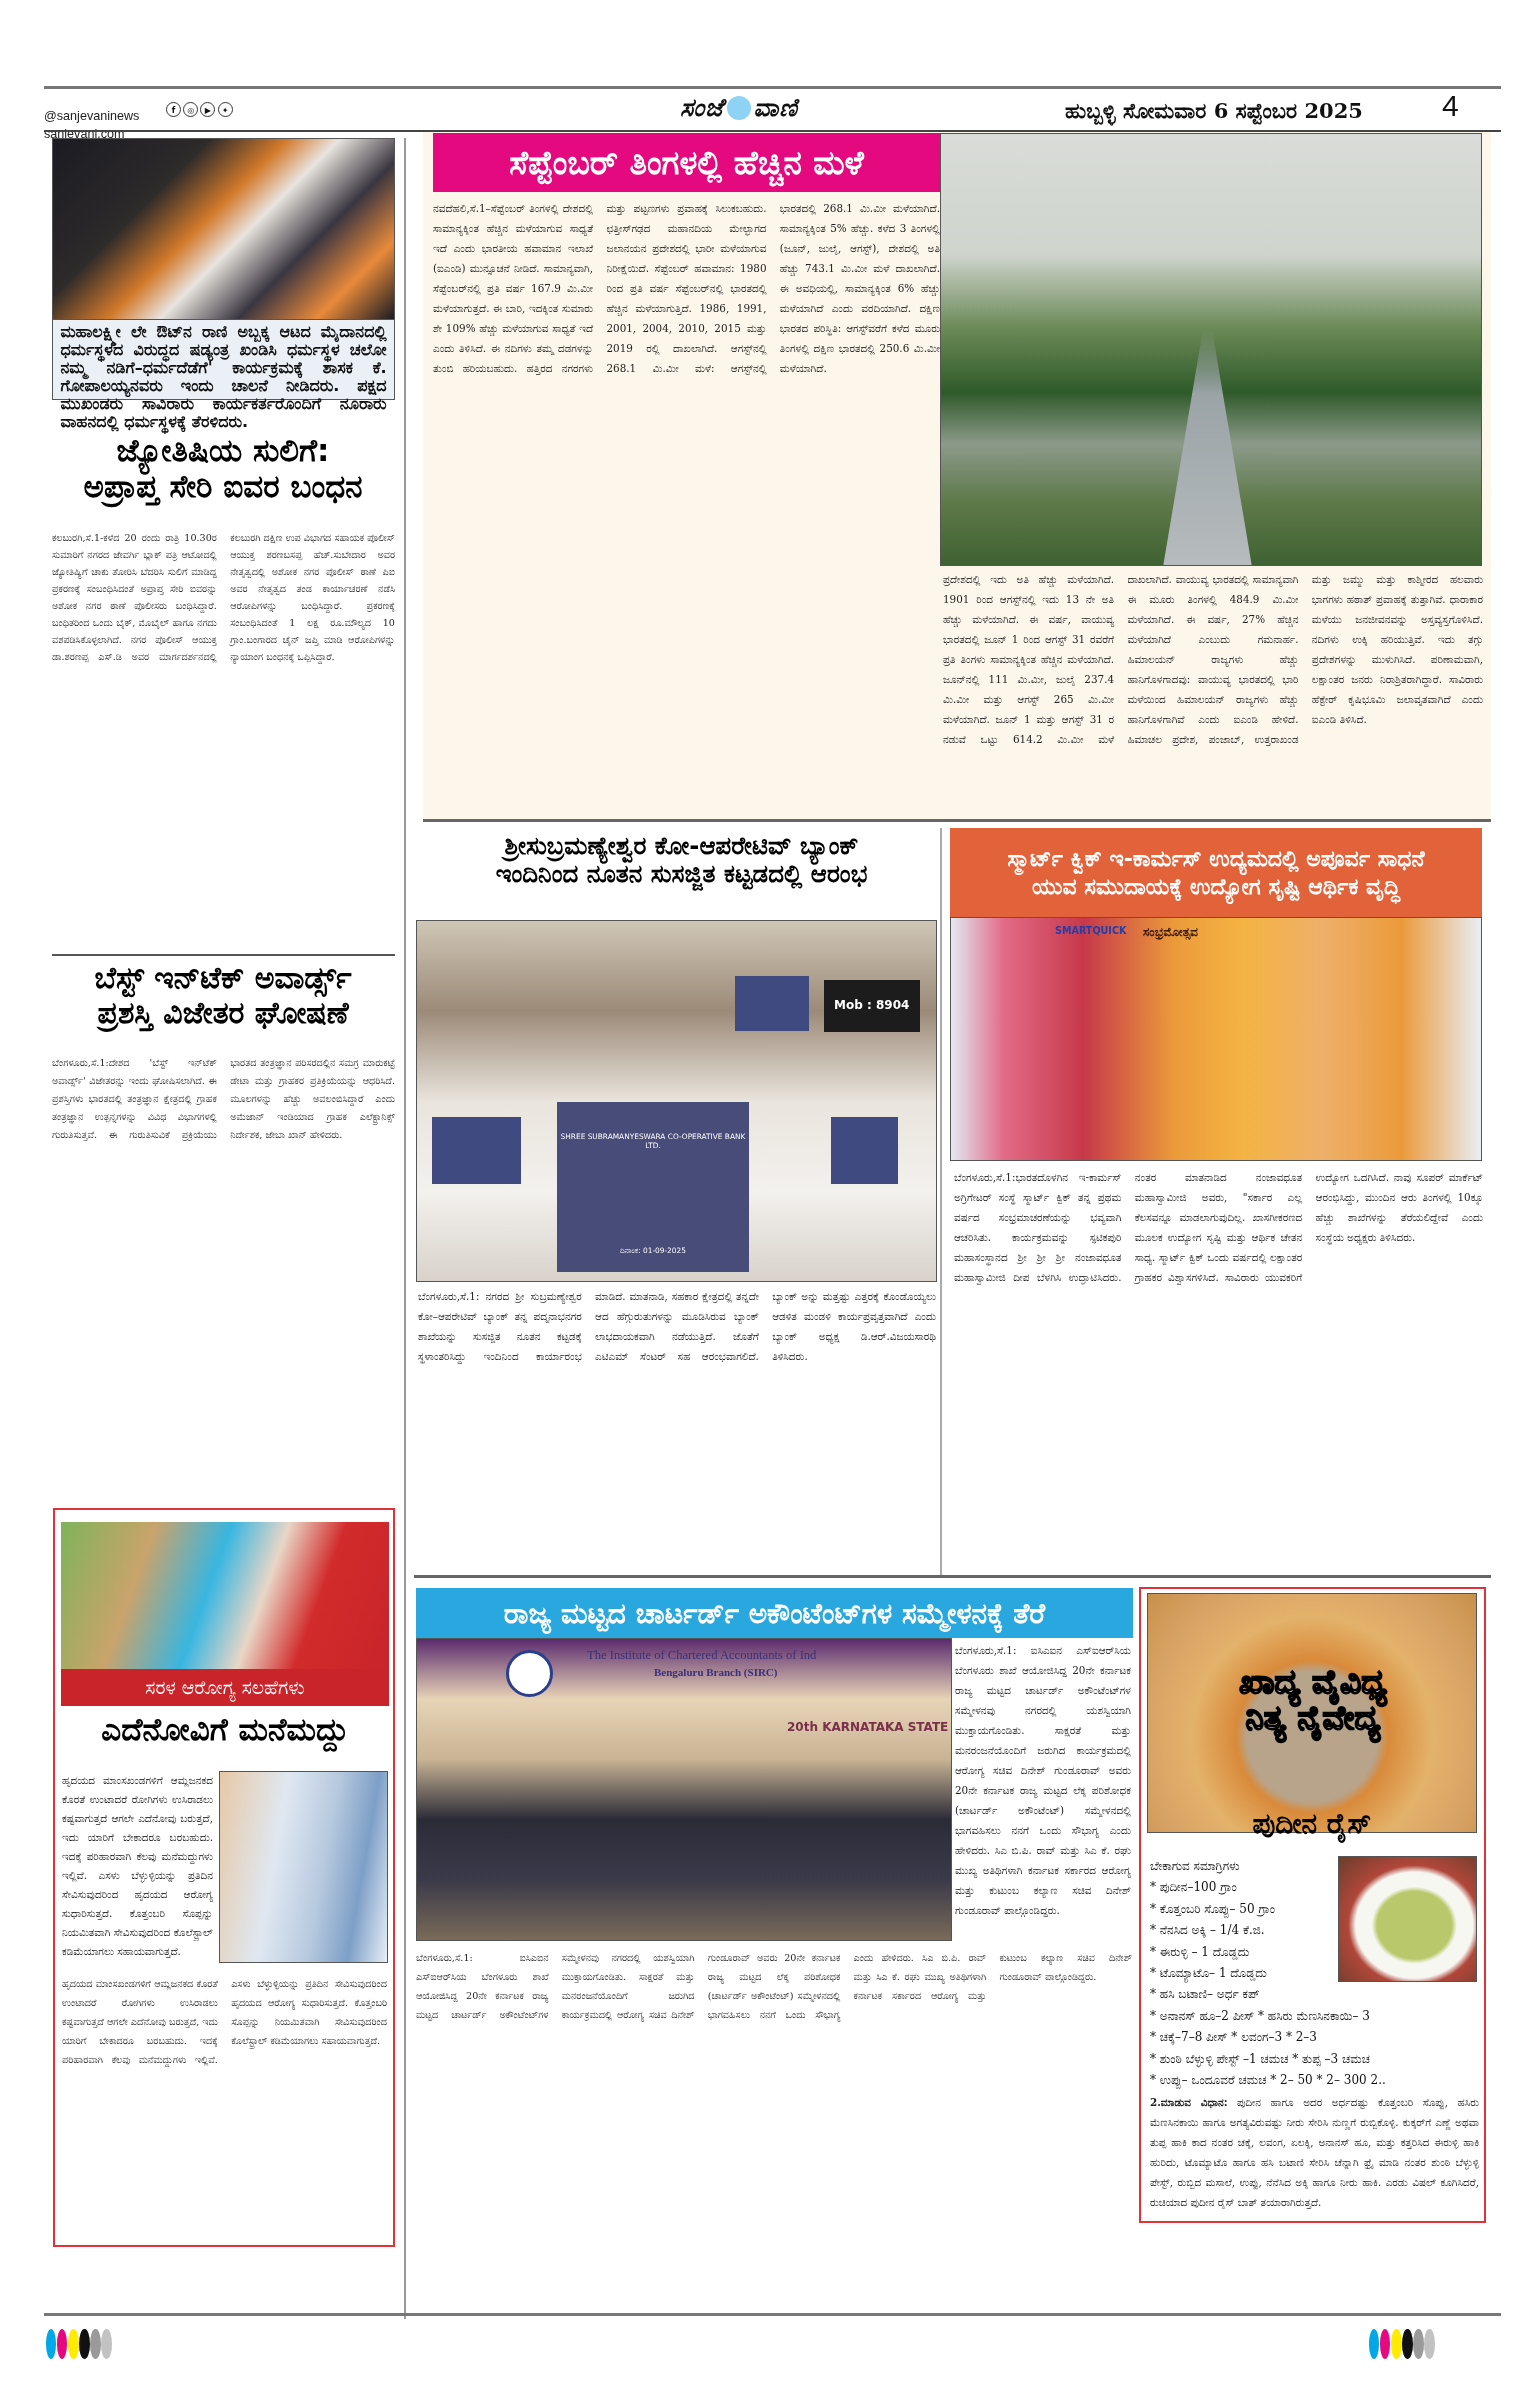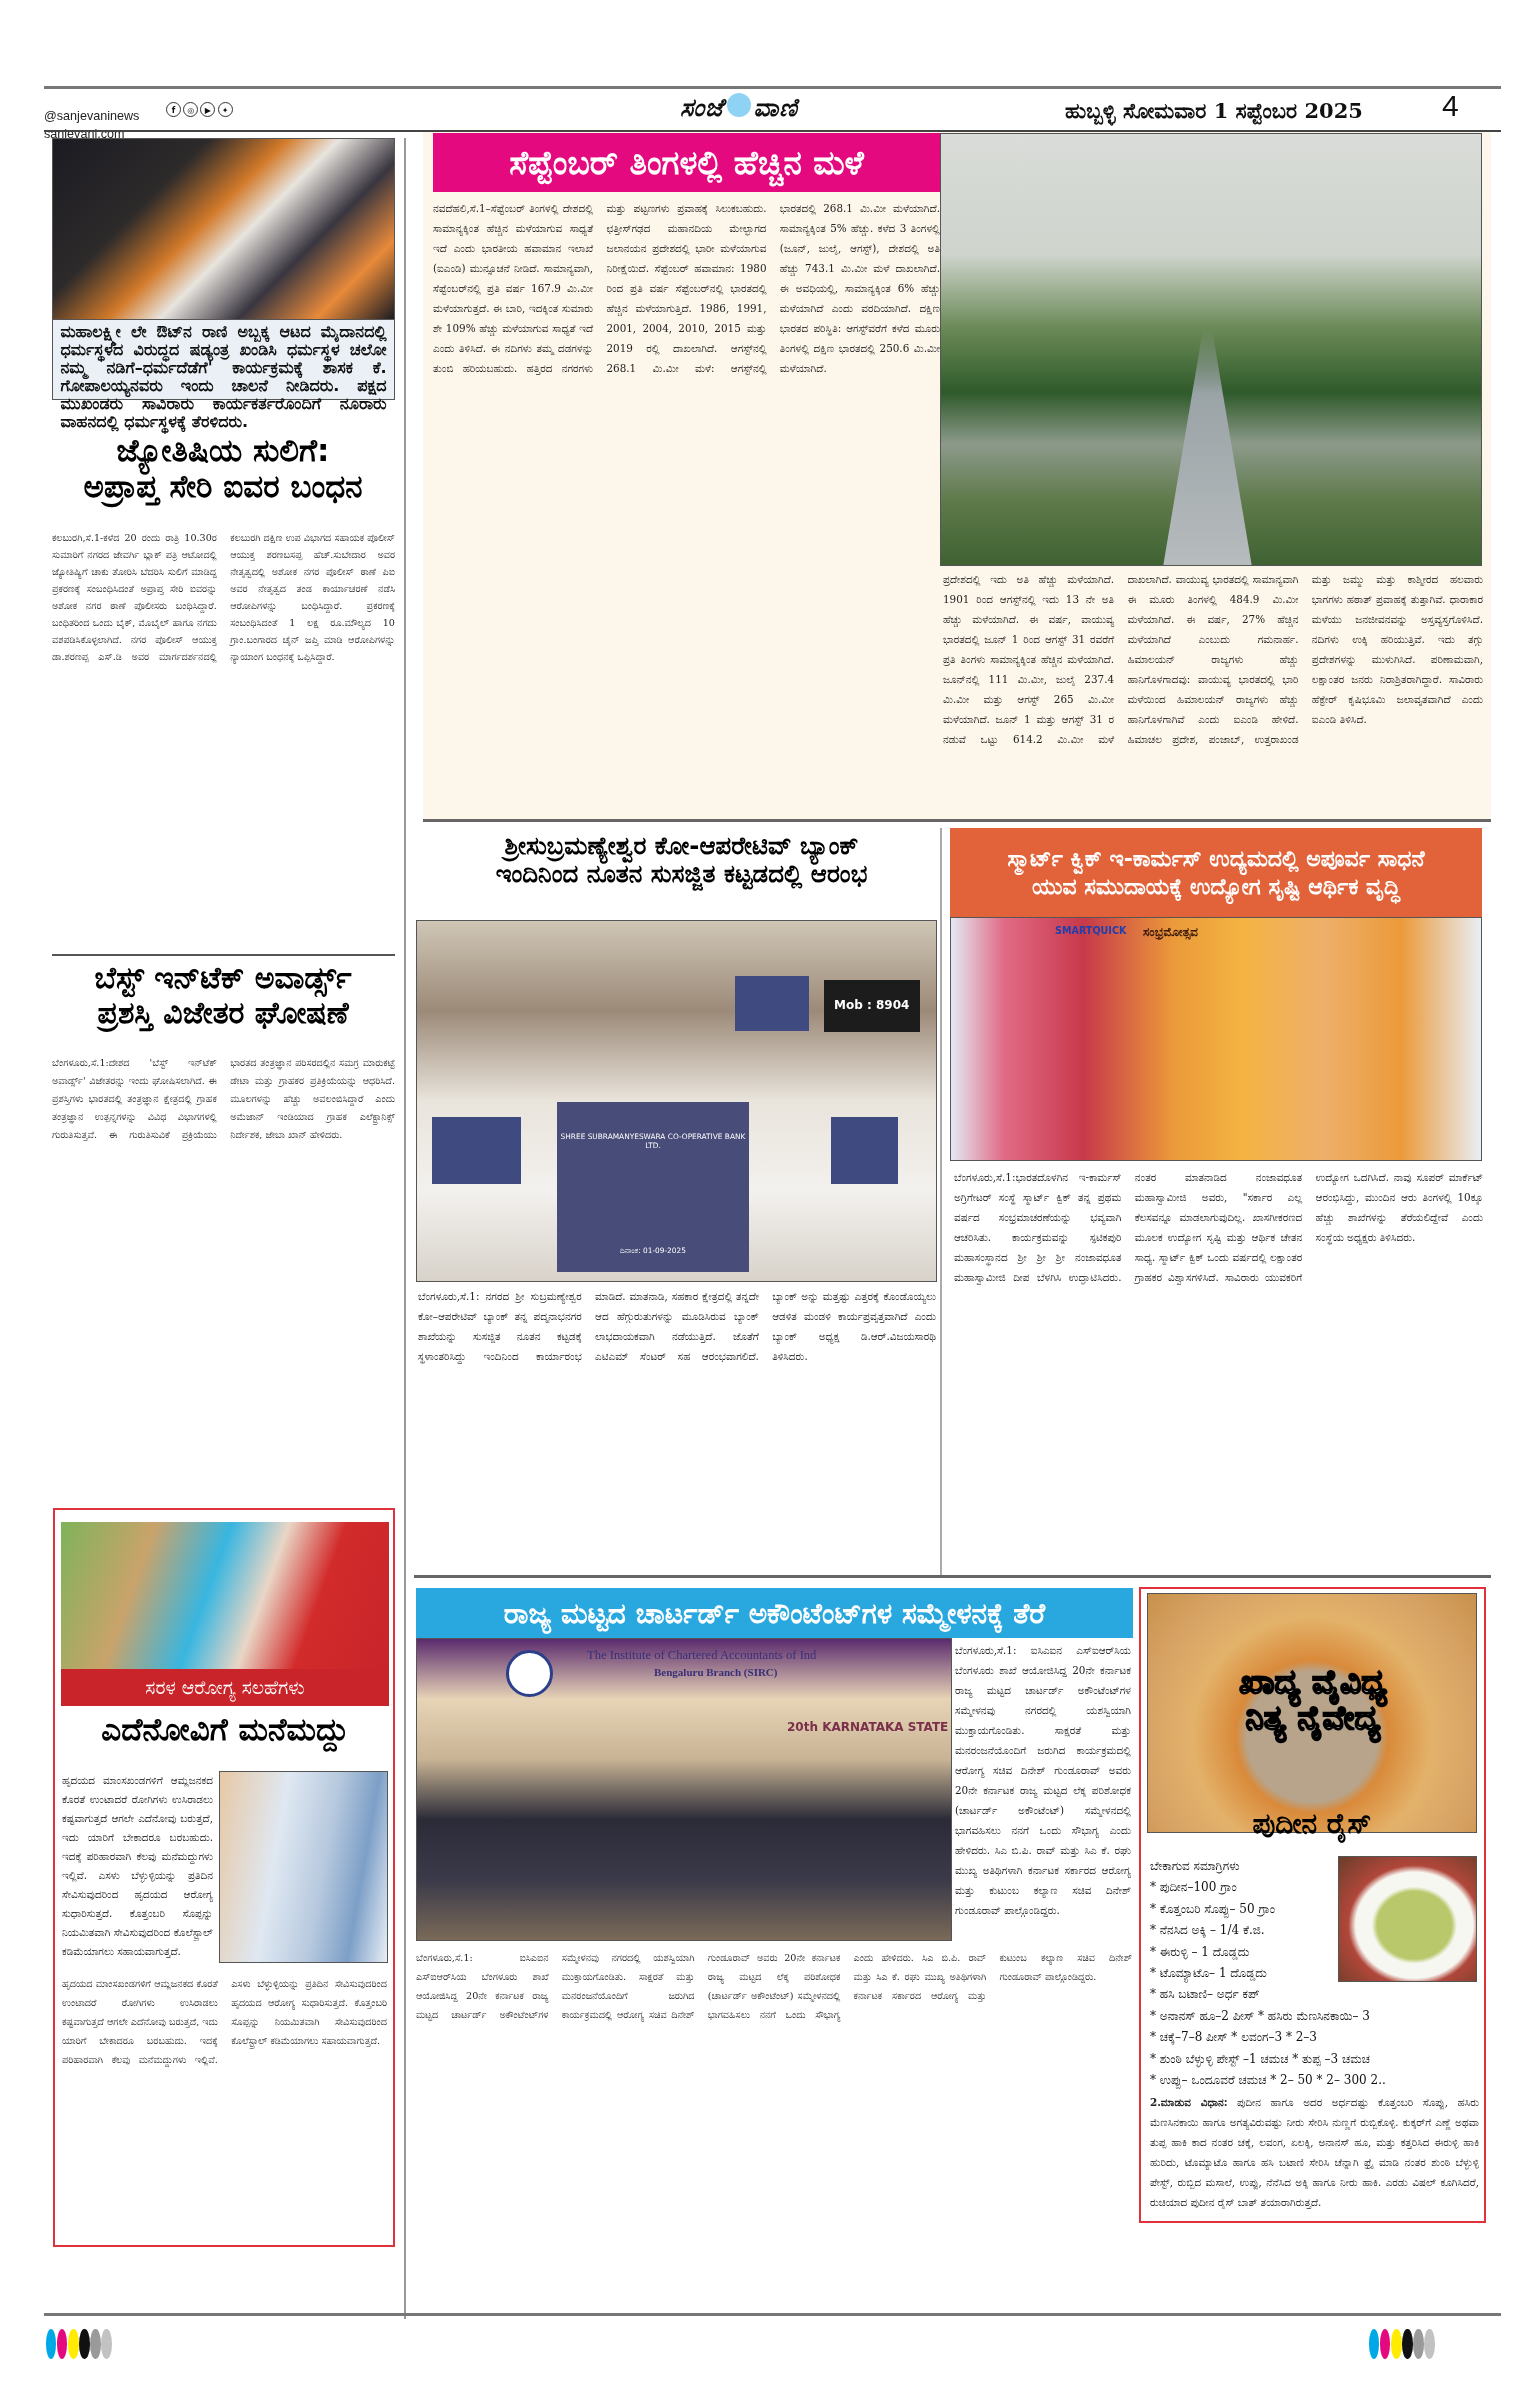--- a/index.html
+++ b/index.html
@@ -3,21 +3,21 @@
 <meta charset="utf-8">
 <style>
   *{box-sizing:border-box;margin:0;padding:0}
   html,body{width:1528px;height:2401px;background:#fff;overflow:hidden}
   body{position:relative;font-family:"DejaVu Sans",sans-serif;color:#111}
   .abs{position:absolute}
   .rule{position:absolute;background:#777}
   .hdr-left{left:44px;top:87px;font-family:"Liberation Sans",sans-serif;font-size:12.6px;line-height:18px;color:#222}
   .social{left:166px;top:96px;display:flex;gap:2.2px}
   .social span{width:15px;height:15px;border:1.5px solid #333;border-radius:50%;display:flex;align-items:center;justify-content:center;font-size:8.1px;font-weight:bold}
-  .masthead{left:680px;top:87px;font-size:25px;font-weight:bold;font-style:italic;letter-spacing:0.7px;display:flex;align-items:flex-start;gap:3px}
+  .masthead{left:680px;top:87px;font-size:25px;font-weight:bold;font-style:italic;letter-spacing:0.7px;display:flex;align-items:center;gap:3px}
   .mast-logo{width:24px;height:24px;border-radius:50%;background:#8fd3f4;display:inline-block}
   .dateline{left:1065px;top:89px;font-family:"DejaVu Serif",serif;font-size:21px;font-weight:bold}
   .pageno{left:1442px;top:83px;font-family:"Liberation Sans",sans-serif;font-size:30px}
   .photo{position:absolute;overflow:hidden;border:0.7px solid #555}
   .cap{position:absolute;border:1.5px solid #555;background:#eaf0f6;font-size:12.6px;line-height:21px;padding:4.4px 9px;font-weight:bold;text-align:justify}
   .h-black{position:absolute;font-weight:bold;color:#000;text-align:center;line-height:1.15}
   .body{position:absolute;font-family:"DejaVu Serif",serif;font-size:11px;line-height:20px;text-align:justify;color:#222;column-gap:13.3px}
   .band{position:absolute;display:flex;align-items:center;justify-content:center;color:#fff;font-weight:bold;text-align:center;line-height:1.25}
   .cream{position:absolute;background:#fdf6ea}
   .redbox{position:absolute;border:2.2px solid #e0323a}
@@ -39,21 +39,21 @@
   <span>f</span>
   <span>◎</span>
   <span>▶</span>
   <span>✦</span>
 </div>
 <div class="abs masthead" style="top:93px">
   <span>ಸಂಜೆ</span>
   <span class="mast-logo"></span>
   <span>ವಾಣಿ</span>
 </div>
-<div class="abs dateline" style="top:98px">ಹುಬ್ಬಳ್ಳಿ  ಸೋಮವಾರ 1  ಸಪ್ಟೆಂಬರ  2025</div>
+<div class="abs dateline" style="top:98px">ಹುಬ್ಬಳ್ಳಿ  ಸೋಮವಾರ 6  ಸಪ್ಟೆಂಬರ  2025</div>
 <div class="abs pageno" style="top:89px">4</div>
 <div class="rule" style="left:44px;top:130px;width:1457px;height:1.5px;background:#444"></div>
 
 <div class="photo" style="left:52px;top:138px;width:343px;height:182px;background:linear-gradient(135deg,#1b1b22 0%,#2d2a2a 30%,#d27a2a 45%,#e8e4de 55%,#3a3640 70%,#e88a3a 85%,#1c1c22 100%)"></div>
 <div class="cap" style="left:52px;top:319px;width:343px;height:81px;font-size:16px;line-height:18px;padding:3px 7.4px">ಮಹಾಲಕ್ಷ್ಮೀ ಲೇ ಔಟ್‌ನ ರಾಣಿ ಅಬ್ಬಕ್ಕ ಆಟದ ಮೈದಾನದಲ್ಲಿ ಧರ್ಮಸ್ಥಳದ ವಿರುದ್ಧದ ಷಡ್ಯಂತ್ರ ಖಂಡಿಸಿ ಧರ್ಮಸ್ಥಳ ಚಲೋ ನಮ್ಮ ನಡಿಗೆ–ಧರ್ಮದೆಡೆಗೆ' ಕಾರ್ಯಕ್ರಮಕ್ಕೆ ಶಾಸಕ ಕೆ. ಗೋಪಾಲಯ್ಯನವರು ಇಂದು ಚಾಲನೆ ನೀಡಿದರು. ಪಕ್ಷದ ಮುಖಂಡರು ಸಾವಿರಾರು ಕಾರ್ಯಕರ್ತರೊಂದಿಗೆ ನೂರಾರು ವಾಹನದಲ್ಲಿ ಧರ್ಮಸ್ಥಳಕ್ಕೆ ತೆರಳಿದರು.</div>
 
 <div class="h-black" style="left:47px;top:433px;width:352px;font-size:31px">
   <div>ಜ್ಯೋತಿಷಿಯ ಸುಲಿಗೆ:</div>
   <div>ಅಪ್ರಾಪ್ತ ಸೇರಿ ಐವರ ಬಂಧನ</div>
 </div>

